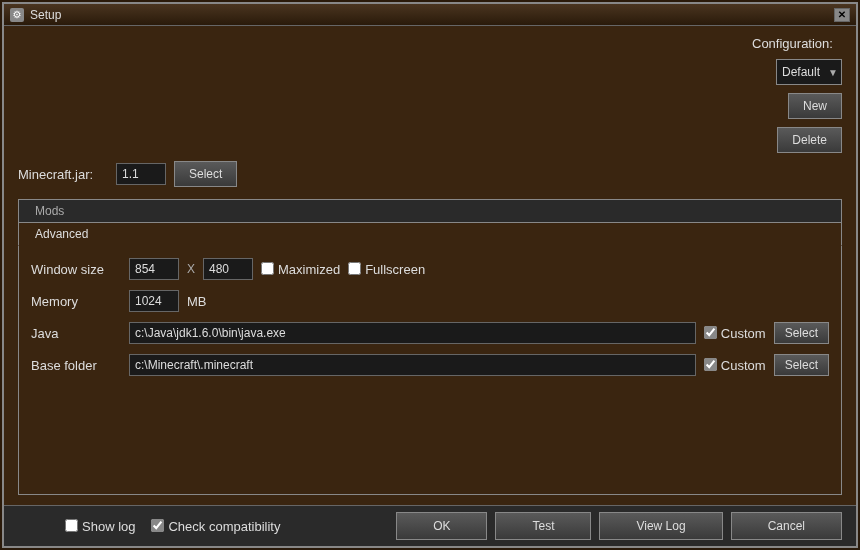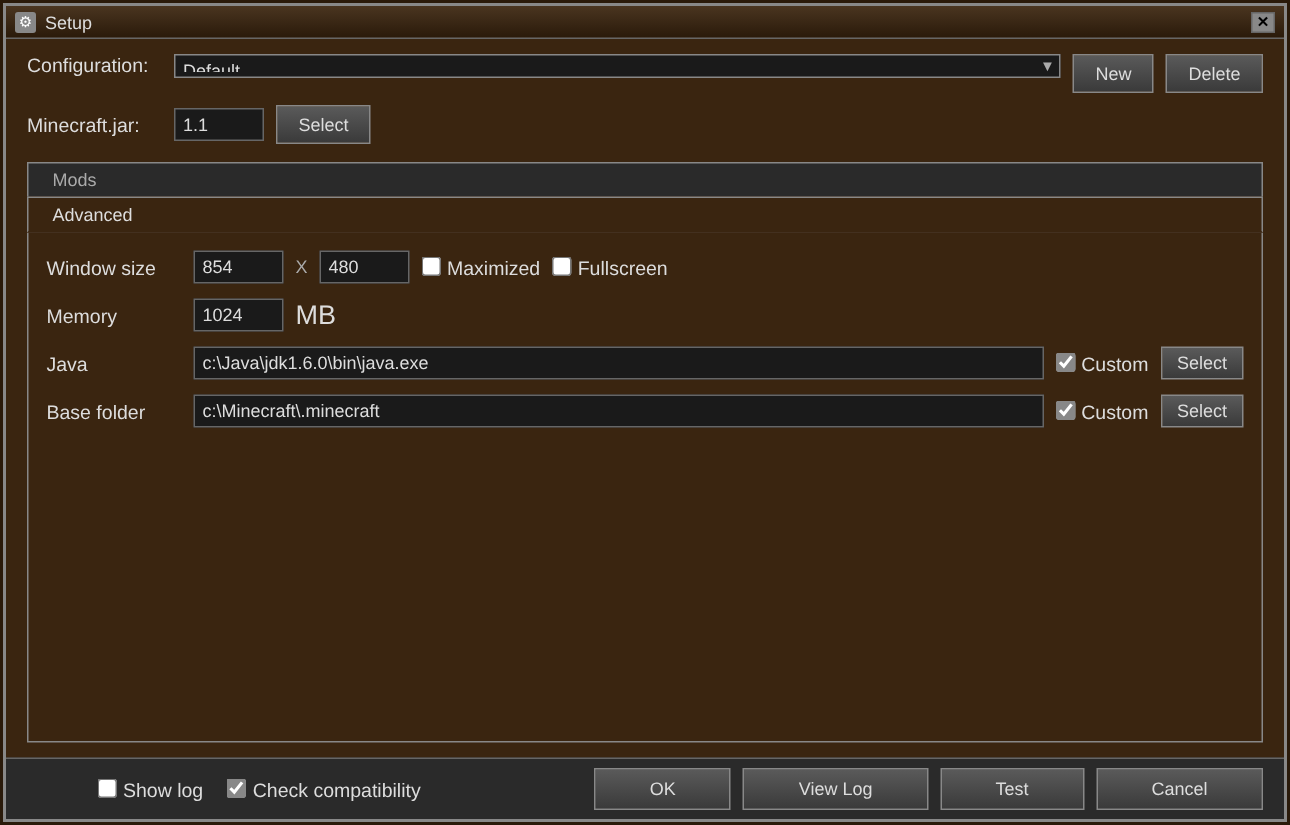--- a/index.html
+++ b/index.html
@@ -97,42 +97,42 @@
     .input-text {
       background: #1a1a1a;
       border: 1px solid #666;
       color: #ddd;
       padding: 3px 5px;
       font-size: 12px;
       height: 22px;
     }
 
     .input-sm {
-      width: 60px;
+      width: 50px;
     }
 
     .input-lg {
       flex: 1;
     }
 
     .select-wrapper {
       flex: 1;
       position: relative;
       display: flex;
       align-items: center;
     }
 
     .select-wrapper select {
       width: 100%;
       background: #1a1a1a;
       border: 1px solid #888;
       color: #ddd;
       padding: 3px 20px 3px 5px;
       font-size: 12px;
-      height: 16px;
+      height: 26px;
       appearance: none;
       -webkit-appearance: none;
       cursor: pointer;
     }
 
     .select-arrow {
       position: absolute;
       right: 4px;
       color: #aaa;
       pointer-events: none;
@@ -242,27 +242,28 @@
       min-width: 80px;
     }
 
     .separator-x {
       color: #aaa;
       font-size: 12px;
     }
 
     .mb-label {
       color: #ddd;
-      font-size: 18px;
+      font-size: 13px;
     }
 
     .config-row {
       display: flex;
-      align-items: flex-start;
-      gap: 8px;
+      align-items: flex-end;
+      gap: 8px;
+      flex-direction: column;
     }
 
     .config-label {
       color: #ddd;
       width: 90px;
       flex-shrink: 0;
       font-size: 13px;
     }
   </style>
 </head>
@@ -359,18 +360,18 @@
         <input type="checkbox" style="">
         <span>Show log</span>
       </label>
       <label class="checkbox-wrapper">
         <input type="checkbox" checked="" style="">
         <span>Check compatibility</span>
       </label>
     </div>
     <div class="bottom-bar-right">
       <button class="btn-bottom">OK</button>
+      <button class="btn-bottom">Test</button>
       <button class="btn-bottom">View Log</button>
-      <button class="btn-bottom">Test</button>
       <button class="btn-bottom">Cancel</button>
     </div>
   </div>
 </div>
 
 </body></html>

